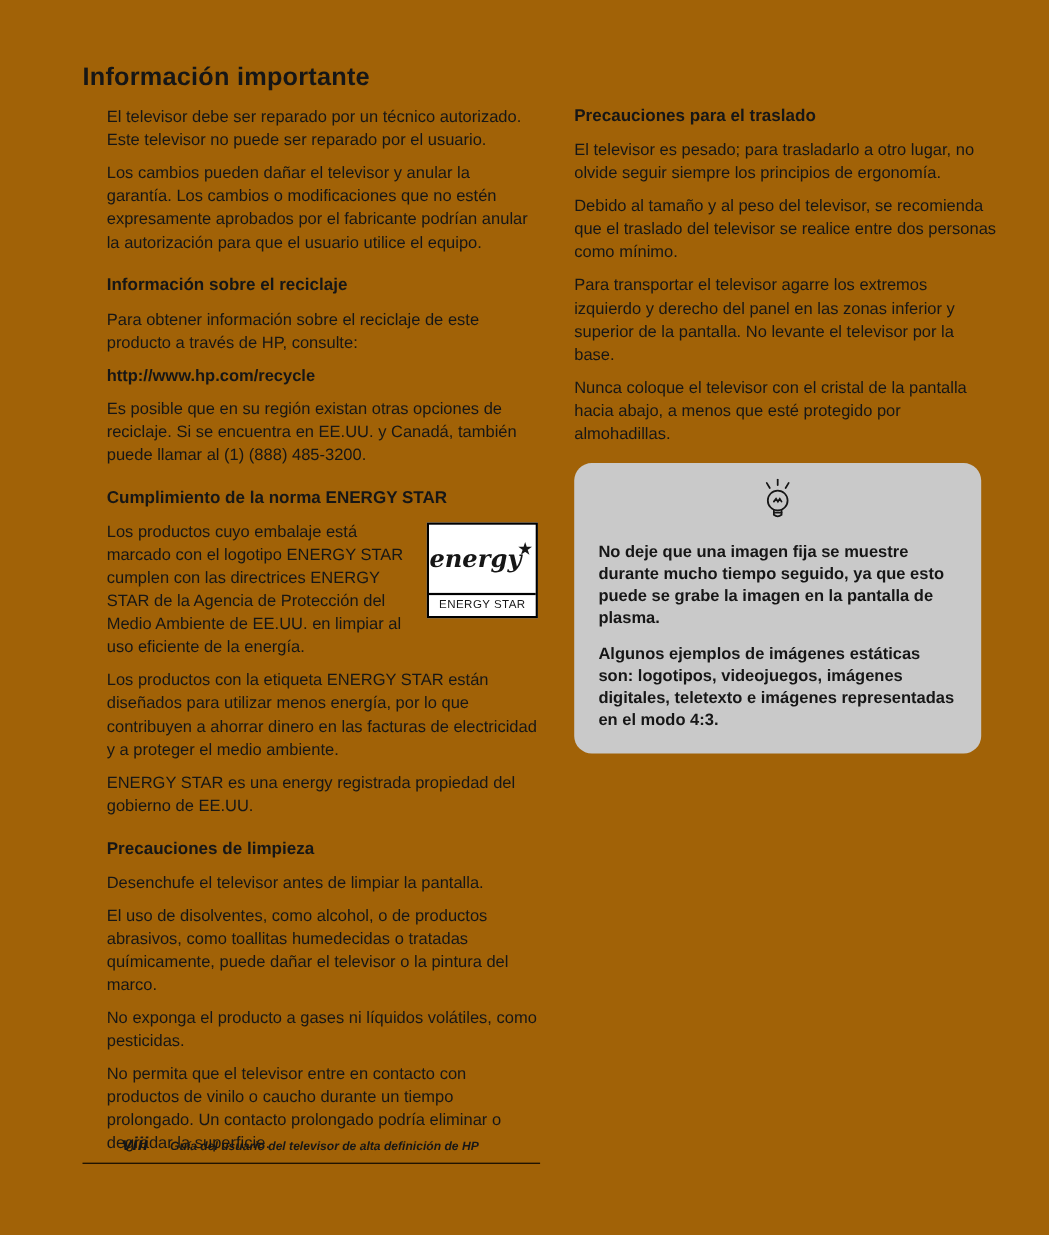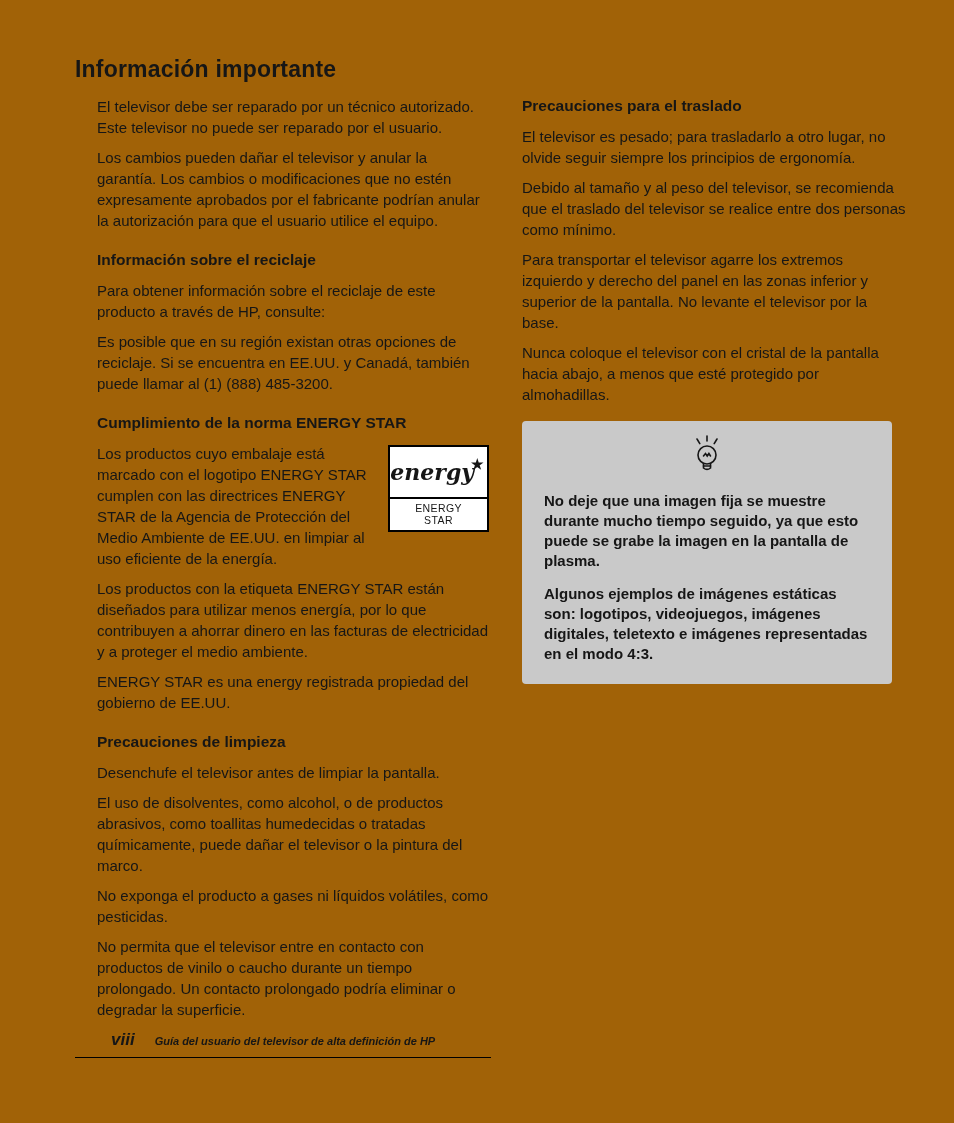--- a/index.html
+++ b/index.html
@@ -69,31 +69,31 @@
     font-size: 14px;
     position: relative;
     top: -8px;
     left: -3px;
   }
   .es-label {
     border-top: 2px solid #000;
     font-size: 10.5px;
     letter-spacing: 0.4px;
     text-align: center;
-    padding: 3px 16px 4px;
+    padding: 3px 0 4px;
     font-weight: 400;
   }
   .clear { clear: both; }
 
   
   .note-box {
     margin-top: 16px;
     width: 370px;
     background: #c9c9c9;
-    border-radius: 4px;
+    border-radius: 16px;
     padding: 14px 22px 20px;
   }
   .bulb { text-align: center; margin-bottom: 8px; }
   .note {
     font-size: 15px;
     line-height: 20px;
     font-weight: 700;
     margin: 0 0 13px 0;
   }
   .note:last-child { margin-bottom: 0; }
@@ -123,20 +123,21 @@
 <div class="page">
 
   <h1 class="title">Información importante</h1>
 
   <div class="col col-left">
     <p class="body">El televisor debe ser reparado por un técnico autorizado. Este televisor no puede ser reparado por el usuario.</p>
     <p class="body">Los cambios pueden dañar el televisor y anular la garantía. Los cambios o modificaciones que no estén expresamente aprobados por el fabricante podrían anular la autorización para que el usuario utilice el equipo.</p>
 
     <h2 class="sect">Información sobre el reciclaje</h2>
     <p class="body">Para obtener información sobre el reciclaje de este producto a través de HP, consulte:</p>
+    <p class="body bold">http://www.hp.com/recycle</p>
     <p class="body">Es posible que en su región existan otras opciones de reciclaje. Si se encuentra en EE.UU. y Canadá, también puede llamar al (1) (888) 485-3200.</p>
 
     <h2 class="sect">Cumplimiento de la norma ENERGY STAR</h2>
     <div class="es-wrap">
       <div class="es-logo">
         <div class="es-script">
             <span>energy</span>
             <span class="es-star">★</span>
           </div>
         <div class="es-label">ENERGY STAR</div>

